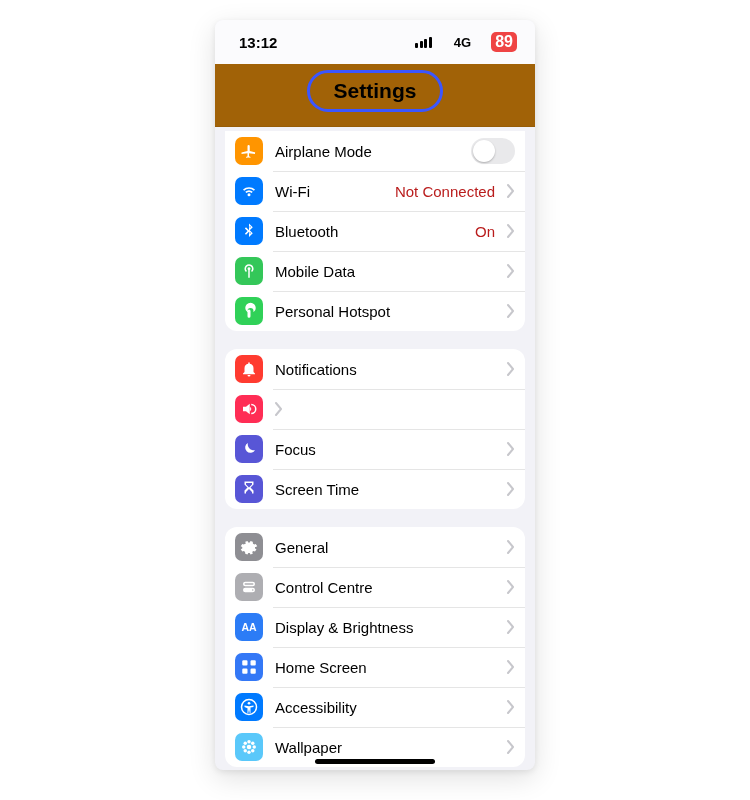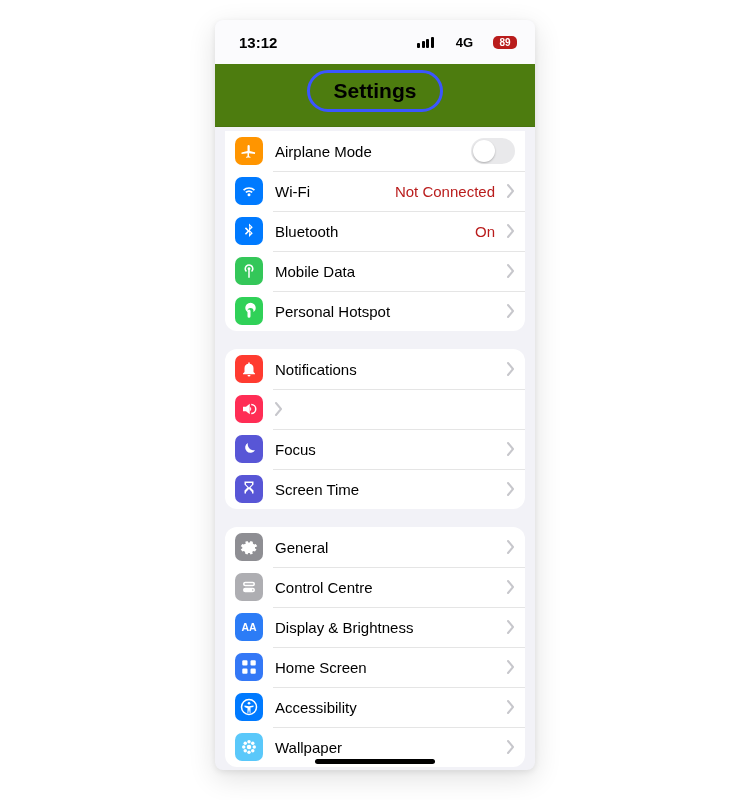--- a/index.html
+++ b/index.html
@@ -54,25 +54,25 @@
     font-weight: 700;
   }
   .sig-bars { display: inline-flex; align-items: flex-end; gap: 1.5px; margin-right: 2px; }
   .sig-bars span { width: 3px; background:#000; border-radius: 1px; }
   .sig-bars span:nth-child(1){height:5px}
   .sig-bars span:nth-child(2){height:7px}
   .sig-bars span:nth-child(3){height:9px}
   .sig-bars span:nth-child(4){height:11px}
   .battery-pill {
     display:inline-flex; align-items:center; justify-content:center;
-    background:#b91c1c; color:#fff; border-radius:5px;
-    padding: 1px 4px; font-size:10px; font-weight:700; min-width:24px;
+    background:#ef4444; color:#fff; border-radius:5px;
+    padding: 1px 4px; font-size:16px; font-weight:700; min-width:24px;
   }
   .nav-header {
-    background: #4d7c0f;
+    background: #a16207;
     text-align: center;
     padding: 6px 0 14px;
     border-bottom: 1px solid rgba(0,0,0,0.06);
     position: relative;
   }
   .header-title-pill {
     display: inline-block;
     border: 3px solid #3b56ff;
     border-radius: 26px;
     padding: 6px 24px;

